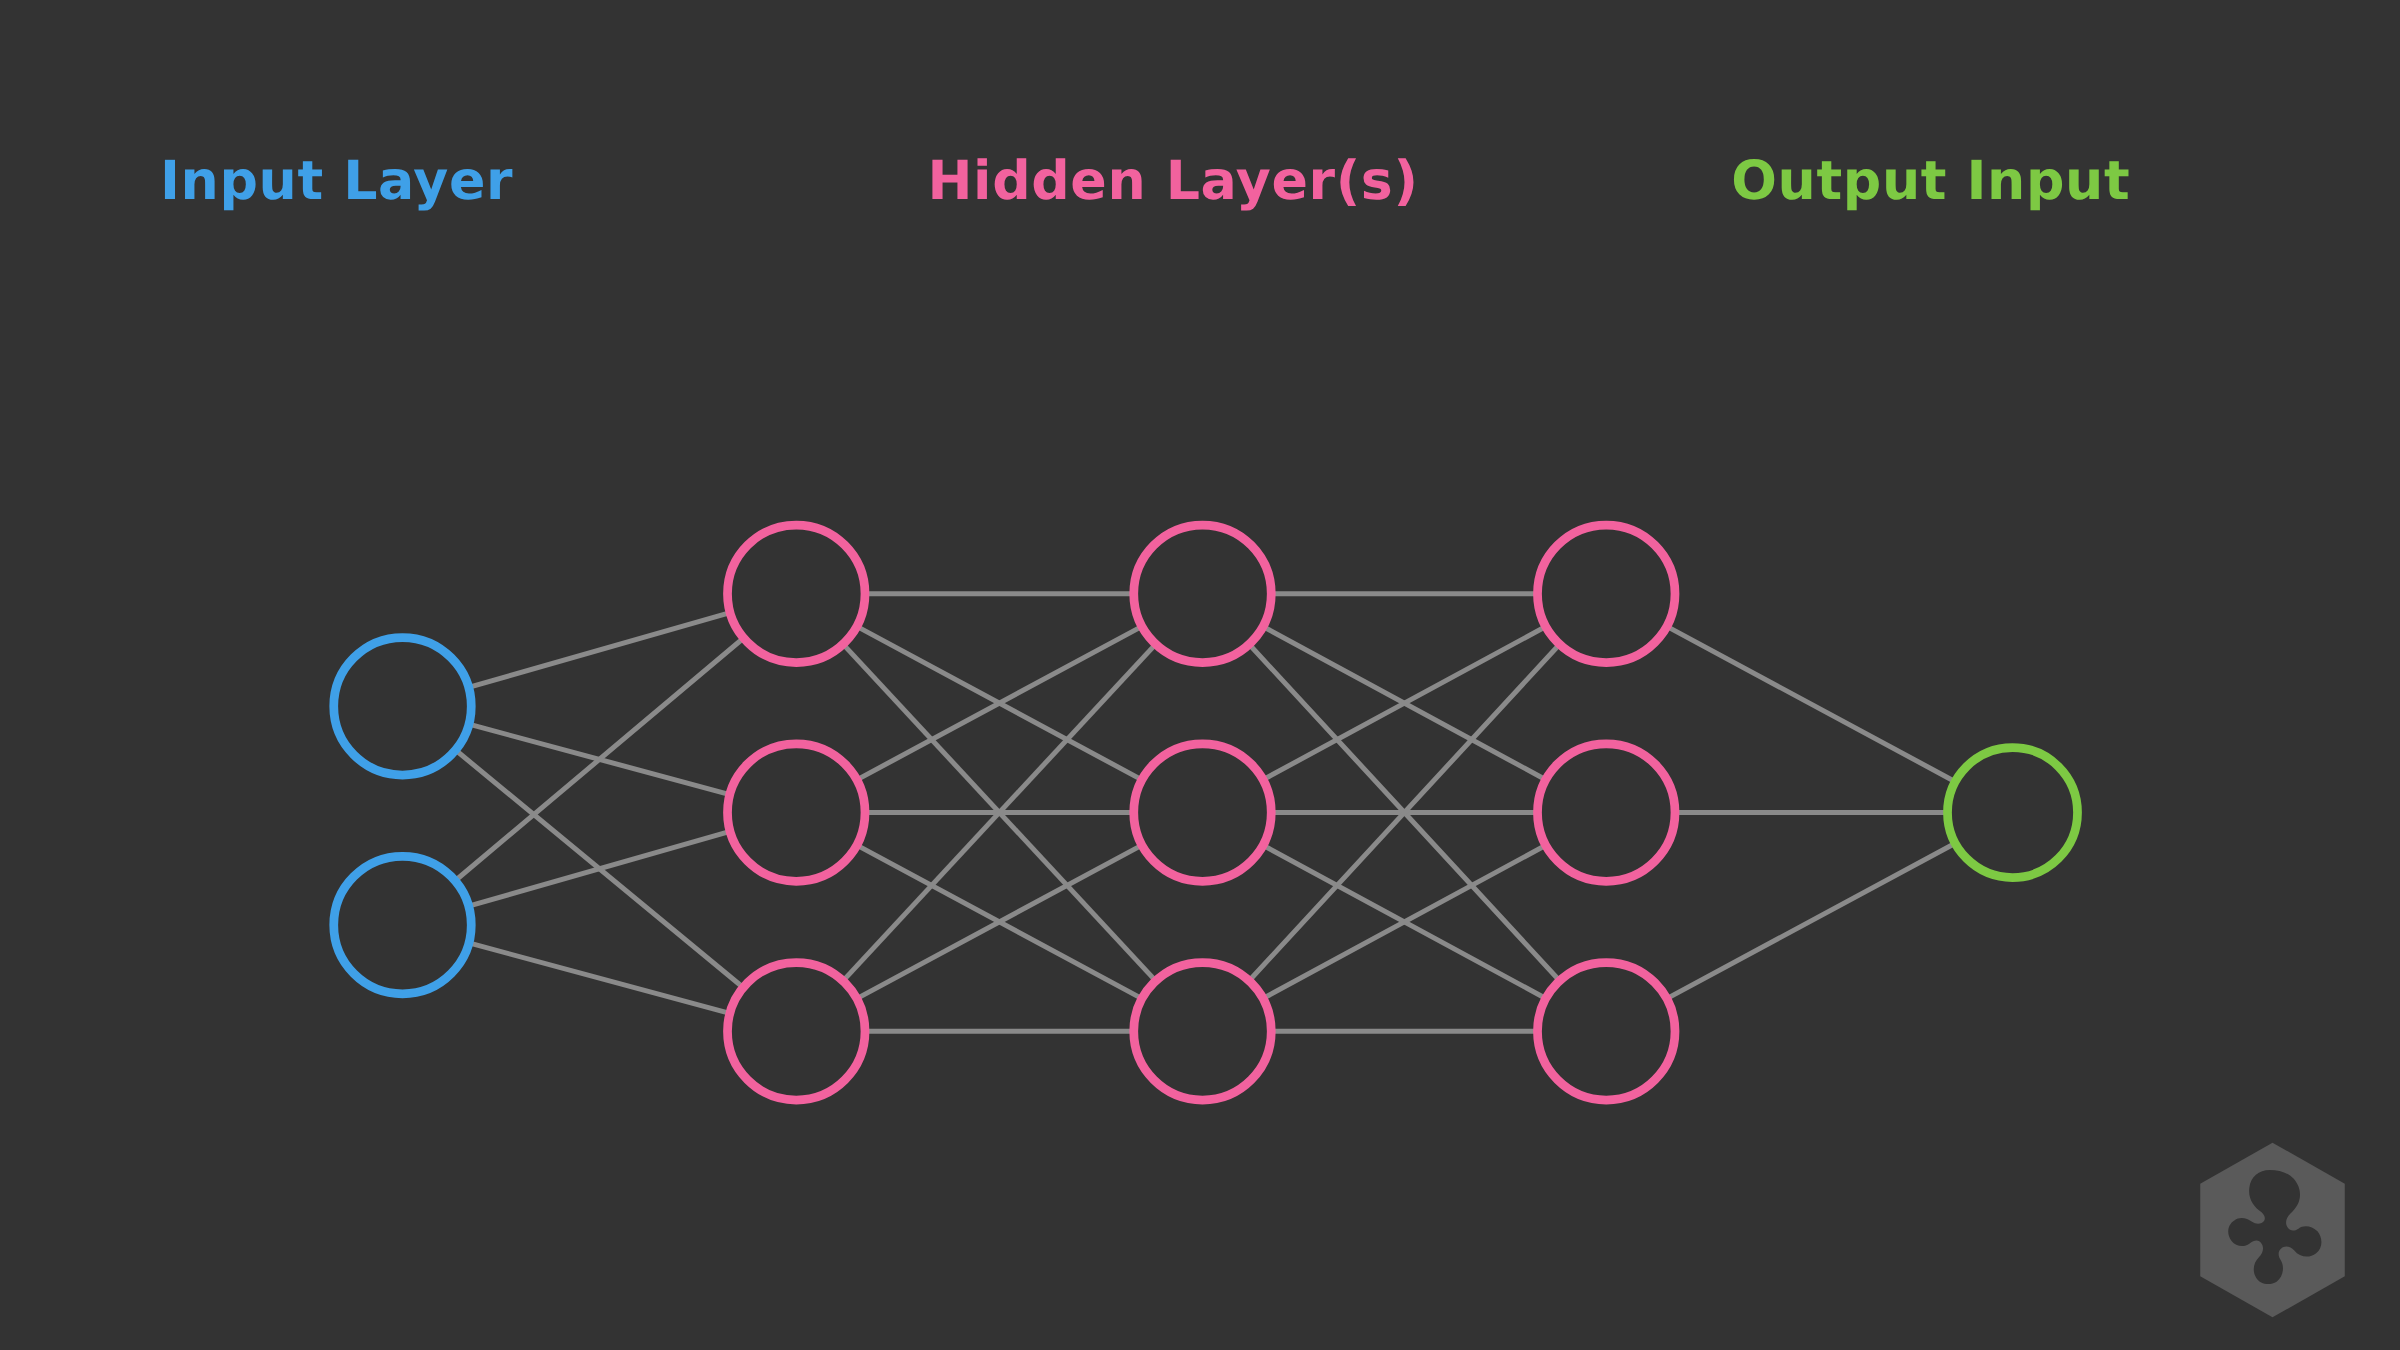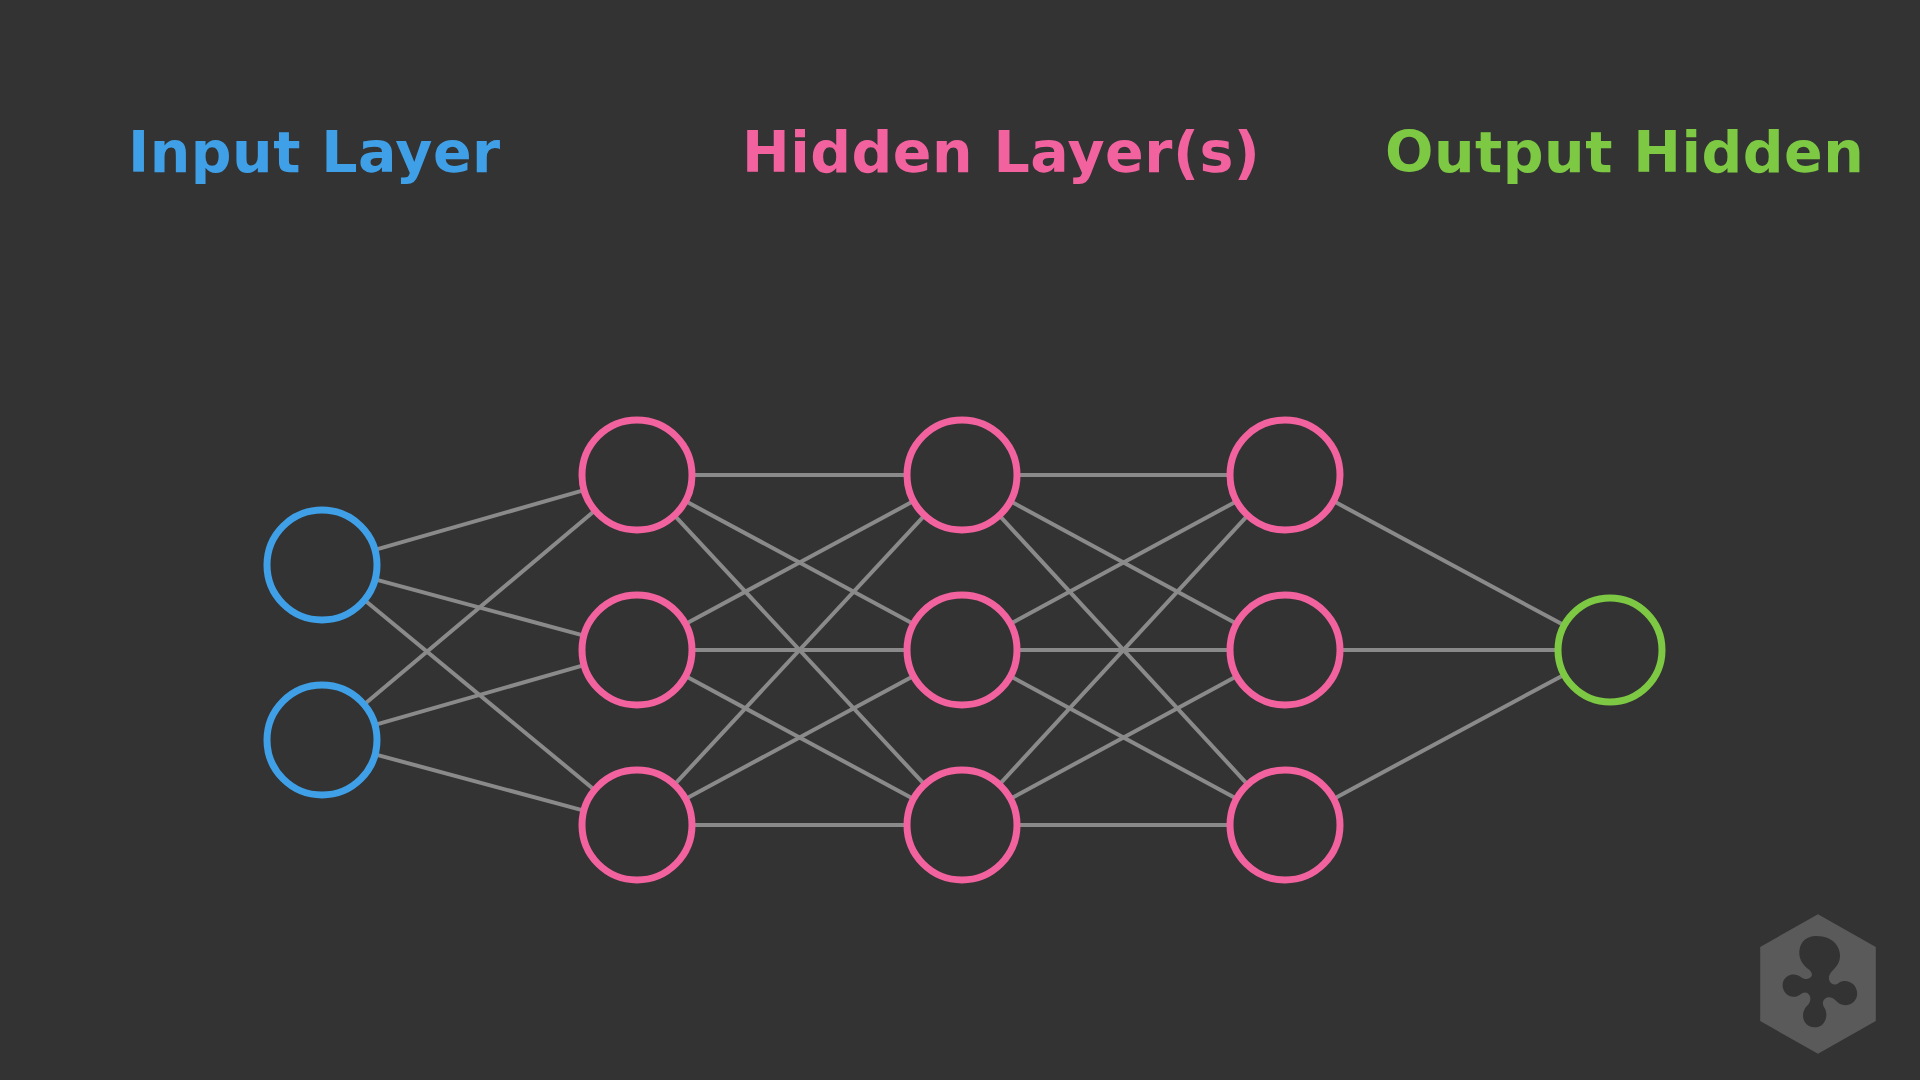--- a/index.html
+++ b/index.html
@@ -23,21 +23,21 @@
   .layer-labels {
     position: absolute;
     top: 0;
     left: 0;
     width: 1920px;
     height: 230px;
     pointer-events: none;
   }
   .layer-label {
     position: absolute;
-    font-size: 57px;
+    font-size: 43px;
     font-weight: 700;
     letter-spacing: 0.5px;
     white-space: nowrap;
     line-height: 1;
   }
   #label-input {
     left: 128px;
     top: 124px;
   }
   #label-hidden {
@@ -67,21 +67,21 @@
   }
 </style>
 </head>
 <body style="background: rgb(51, 51, 51);">
 
 <div id="stage" style="background: rgb(51, 51, 51);">
 
   <div class="layer-labels">
     <div class="layer-label" id="label-input" style="color: rgb(63, 160, 232);">Input Layer</div>
     <div class="layer-label" id="label-hidden" style="color: rgb(242, 98, 158); margin-left: 48px;">Hidden Layer(s)</div>
-    <div class="layer-label" id="label-output" style="color: rgb(125, 201, 67);">Output Hidden</div>
+    <div class="layer-label" id="label-output" style="color: rgb(125, 201, 67);">Output Input</div>
   </div>
 
   <svg id="net-svg" viewBox="0 0 1920 1080" xmlns="http://www.w3.org/2000/svg">
     <g id="edges-group">
         <line x1="374.88" y1="549.89" x2="584.12" y2="490.11" stroke="#8A8A8A" stroke-width="4" stroke-linecap="round"></line>
         <line x1="375.10" y1="579.33" x2="583.90" y2="635.67" stroke="#8A8A8A" stroke-width="4" stroke-linecap="round"></line>
         <line x1="364.42" y1="600.01" x2="594.58" y2="789.99" stroke="#8A8A8A" stroke-width="4" stroke-linecap="round"></line>
         <line x1="364.09" y1="704.59" x2="594.91" y2="510.41" stroke="#8A8A8A" stroke-width="4" stroke-linecap="round"></line>
         <line x1="374.88" y1="724.89" x2="584.12" y2="665.11" stroke="#8A8A8A" stroke-width="4" stroke-linecap="round"></line>
         <line x1="375.10" y1="754.33" x2="583.90" y2="810.67" stroke="#8A8A8A" stroke-width="4" stroke-linecap="round"></line>

